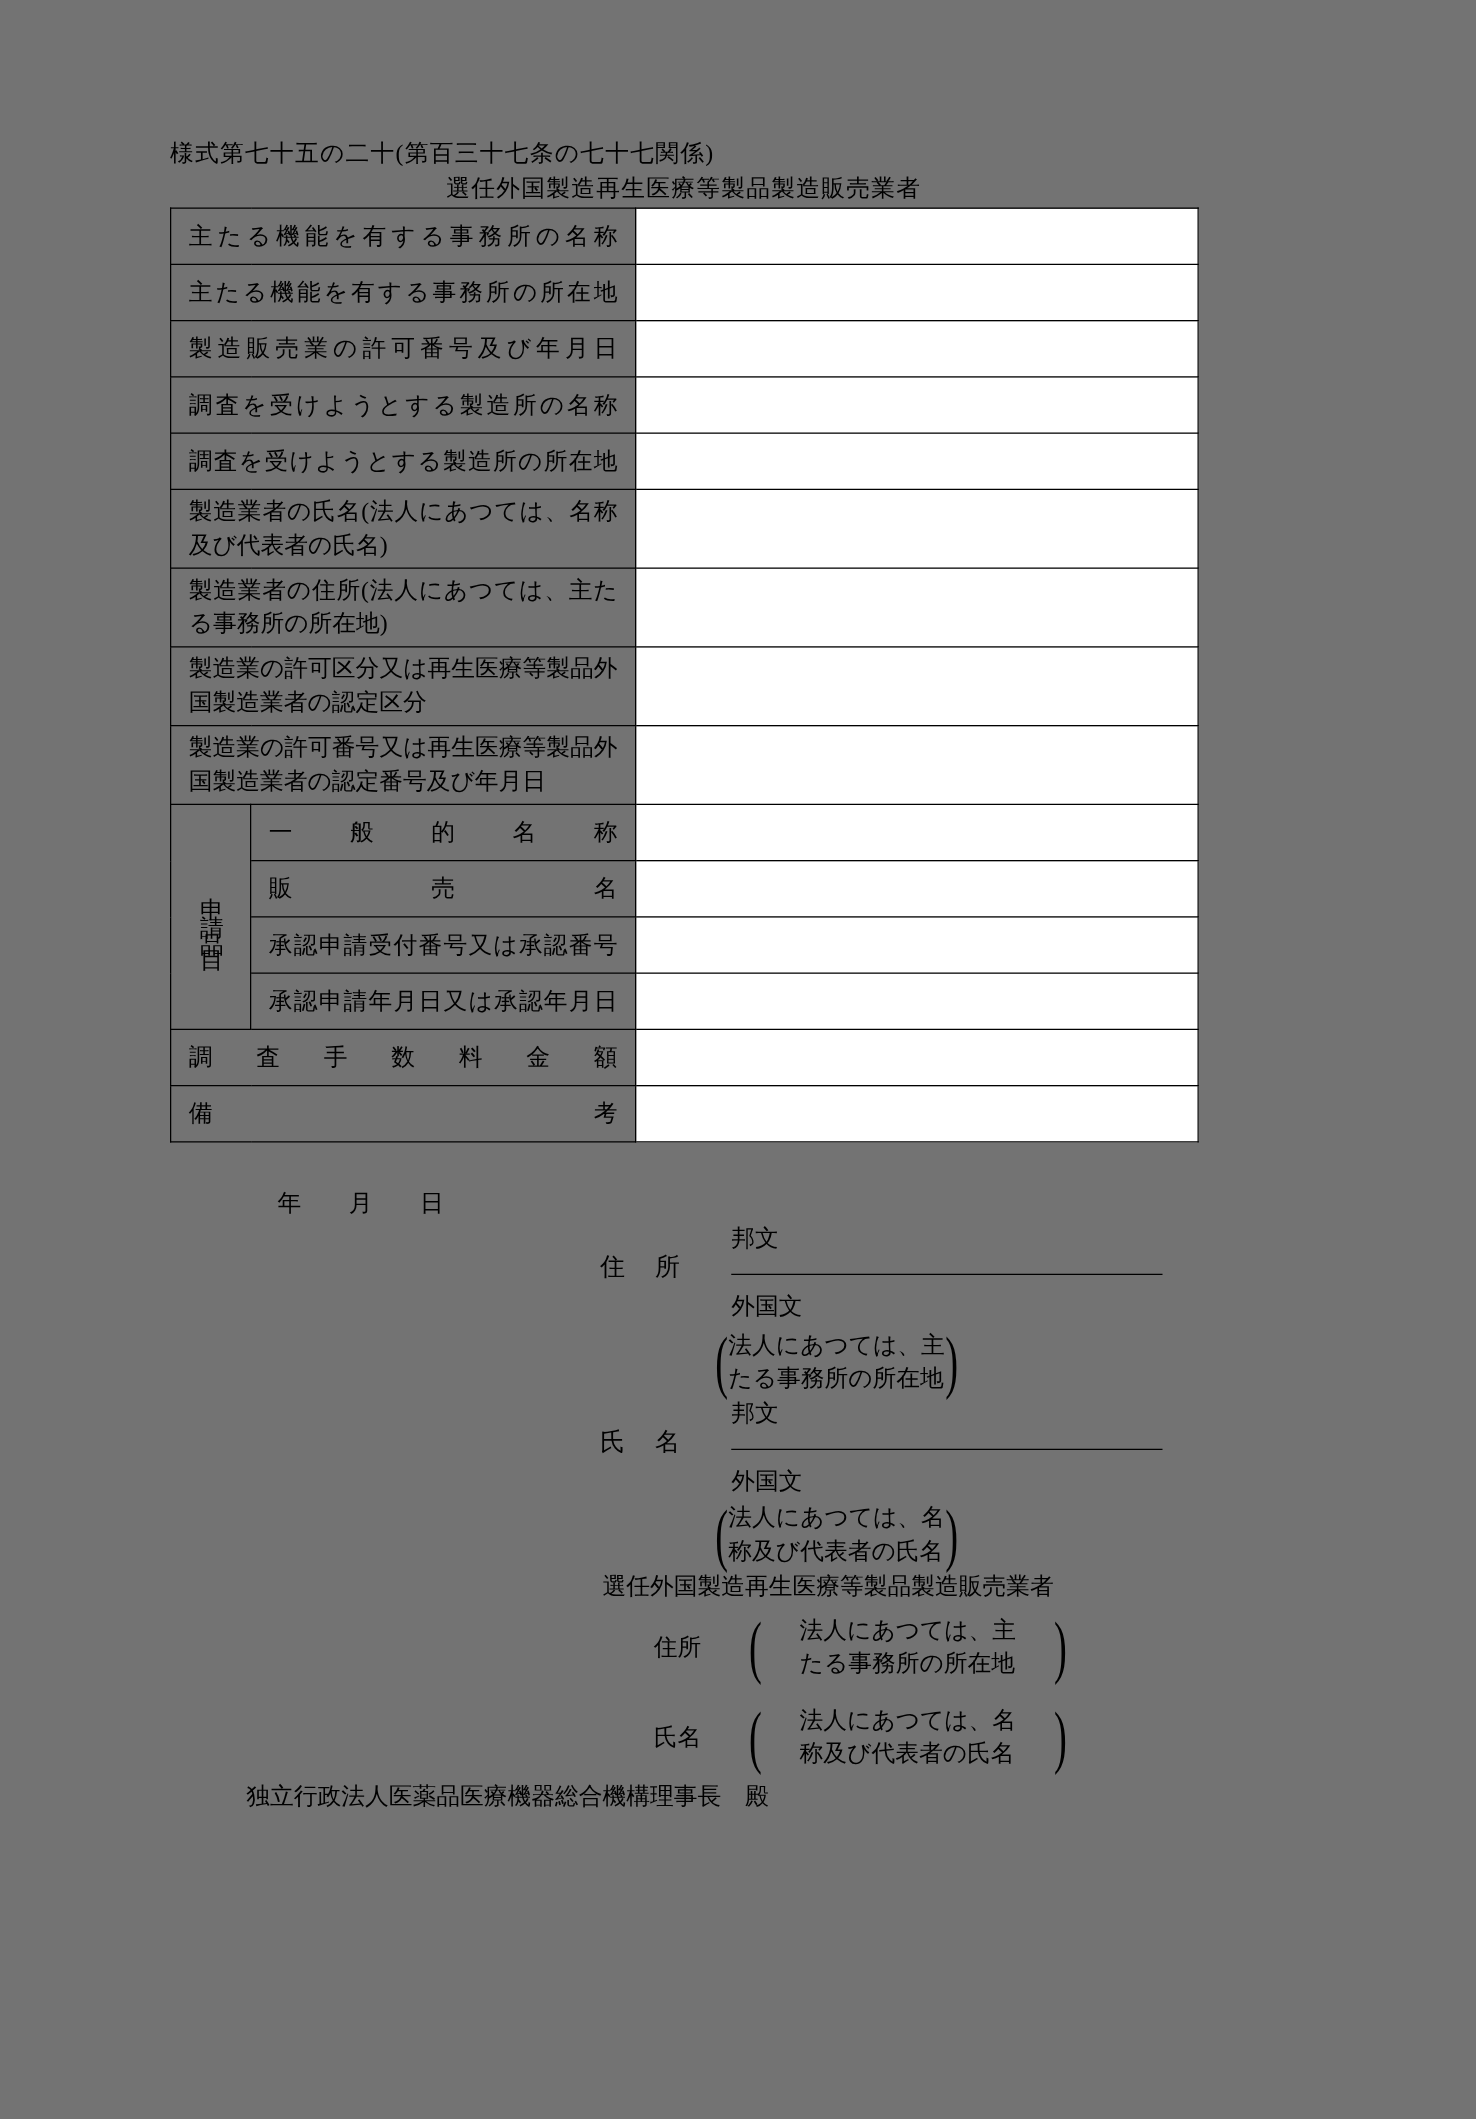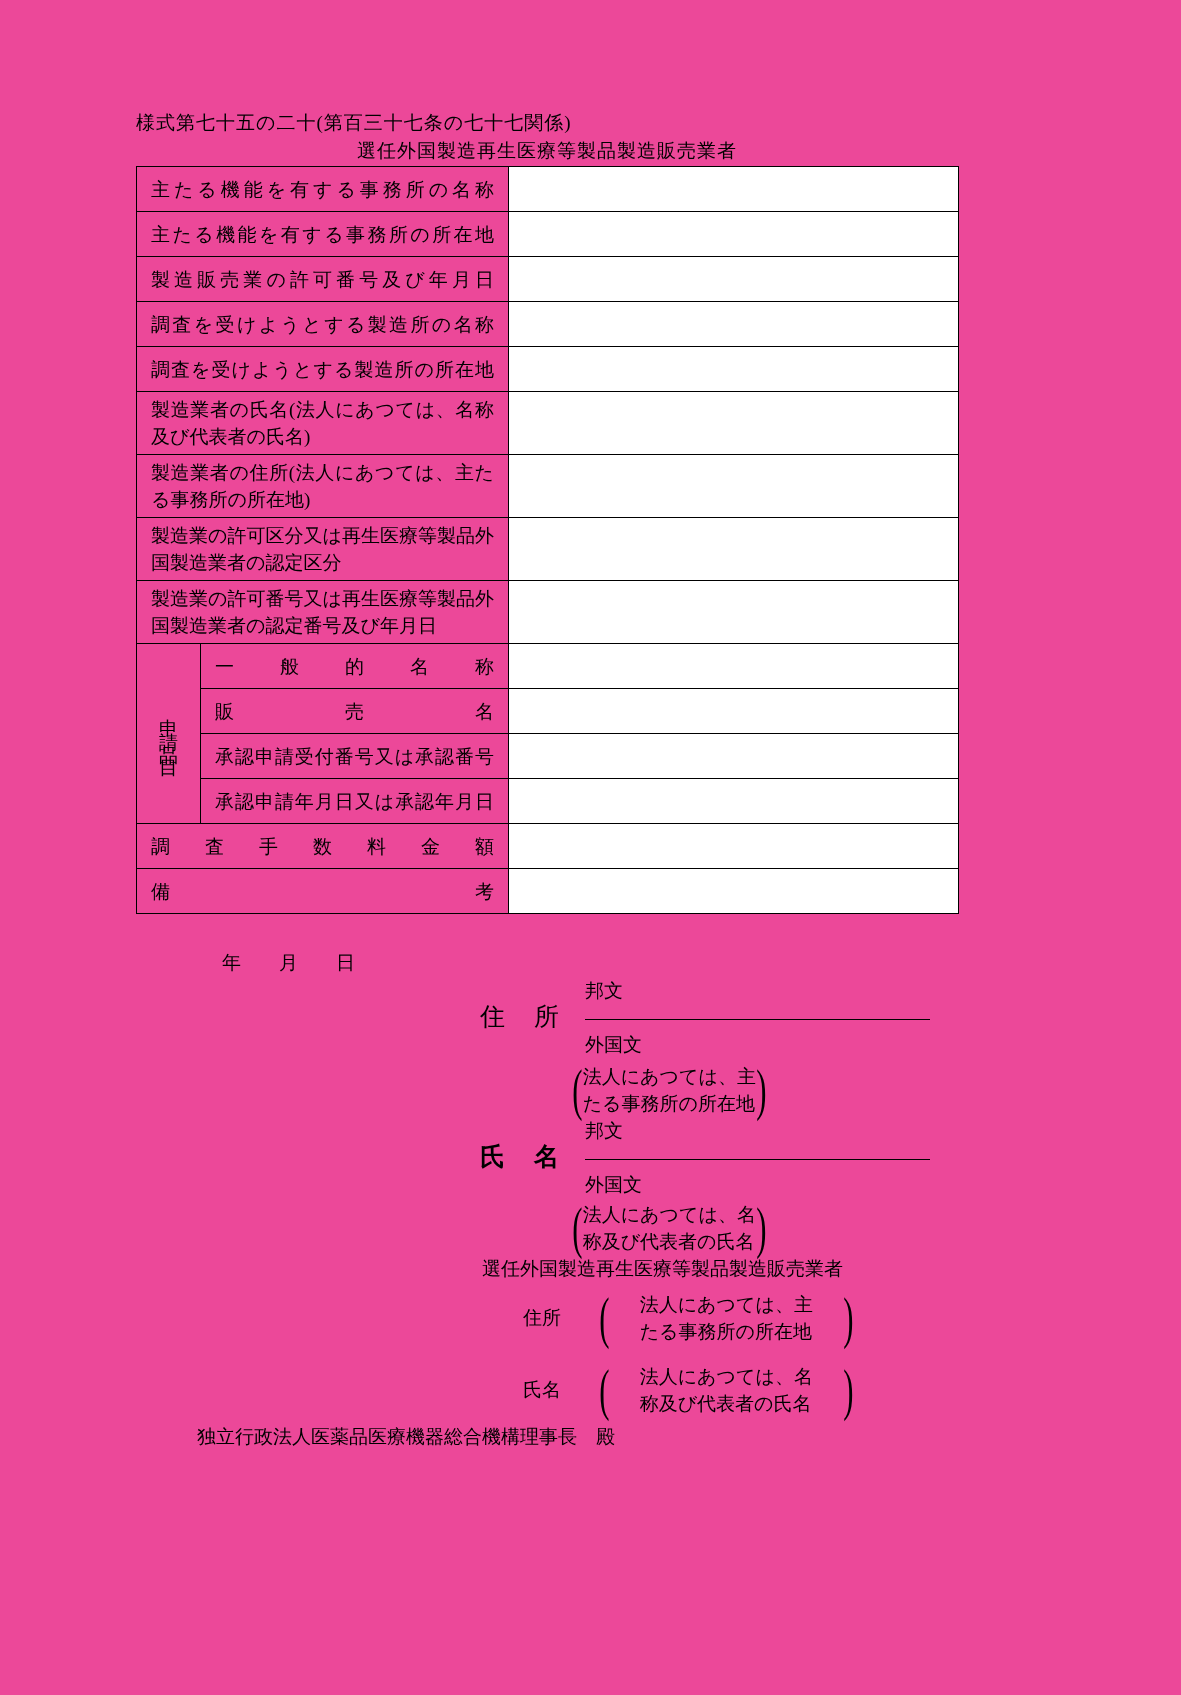--- a/index.html
+++ b/index.html
@@ -2,21 +2,21 @@
 <html><head>
 <meta charset="utf-8">
 <style>
   * { margin:0; padding:0; box-sizing:border-box; }
   html,body { background:#ffffff; }
   body {
     width:1181px; height:1695px;
     font-family:"Liberation Serif","DejaVu Serif",serif;
     color:#000;
   }
-  .page { position:relative; width:1181px; height:1695px; background:#ec4899; overflow:hidden; }
+  .page { position:relative; width:1181px; height:1695px; background:#737373; overflow:hidden; }
 
   .form-number { position:absolute; left:136px; top:110px; font-size:19px; letter-spacing:1px; }
   .doc-title   { position:absolute; left:136px; top:138px; width:822px; text-align:center; font-size:19px; letter-spacing:1px; }
 
   table.main {
     position:absolute; left:136px; top:166px; width:822px;
     border-collapse:collapse; table-layout:fixed;padding-left:11px;
   }
   table.main td { border:1px solid #000; font-size:19px; vertical-align:middle; }
   tr.h1 td { height:45px; }
@@ -27,21 +27,21 @@
   td.vert { text-align:center; vertical-align:middle; }
   .vert-inner {
     display:inline-block; writing-mode:vertical-rl; text-orientation:upright;
     letter-spacing:14px; font-size:19px;
   }
   td.val { background:#fff; }
 
   .statement { position:absolute; left:160px; top:916px; font-size:19px; }
   .date-line { position:absolute; left:222px; top:950px; font-size:19px; }
 
-  .sig-label { position:absolute; font-size:25px; letter-spacing:2px; }
+  .sig-label { position:absolute; font-size:20px; letter-spacing:2px; }
   .field-line {
     position:absolute; width:345px; height:42px;
     border-bottom:1px solid #000; font-size:19px;
   }
   .field-plain { position:absolute; font-size:19px; }
 
   .note-block { position:absolute; display:flex; align-items:center; }
   .bigparen {
     font-size:56px; line-height:56px; font-weight:normal;
     transform:scaleX(0.55); display:inline-block;
@@ -146,21 +146,21 @@
   <div class="field-plain" style="left:585px; top:1032px;">
     <span>外国文</span>
   </div>
   <div class="note-block" style="left:568px; top:1062px;">
     <span class="bigparen open">(</span>
     <span class="note-text">法人にあつては、主
 たる事務所の所在地</span>
     <span class="bigparen close">)</span>
   </div>
 
-  <div class="sig-label" style="left:480px; top:1140px;font-weight:bold;">氏　名</div>
+  <div class="sig-label" style="left:480px; top:1140px;">氏　名</div>
   <div class="field-line" style="left:585px; top:1118px;">
     <span>邦文</span>
   </div>
   <div class="field-plain" style="left:585px; top:1172px;">
     <span>外国文</span>
   </div>
   <div class="note-block" style="left:568px; top:1200px;">
     <span class="bigparen open">(</span>
     <span class="note-text">法人にあつては、名
 称及び代表者の氏名</span>

